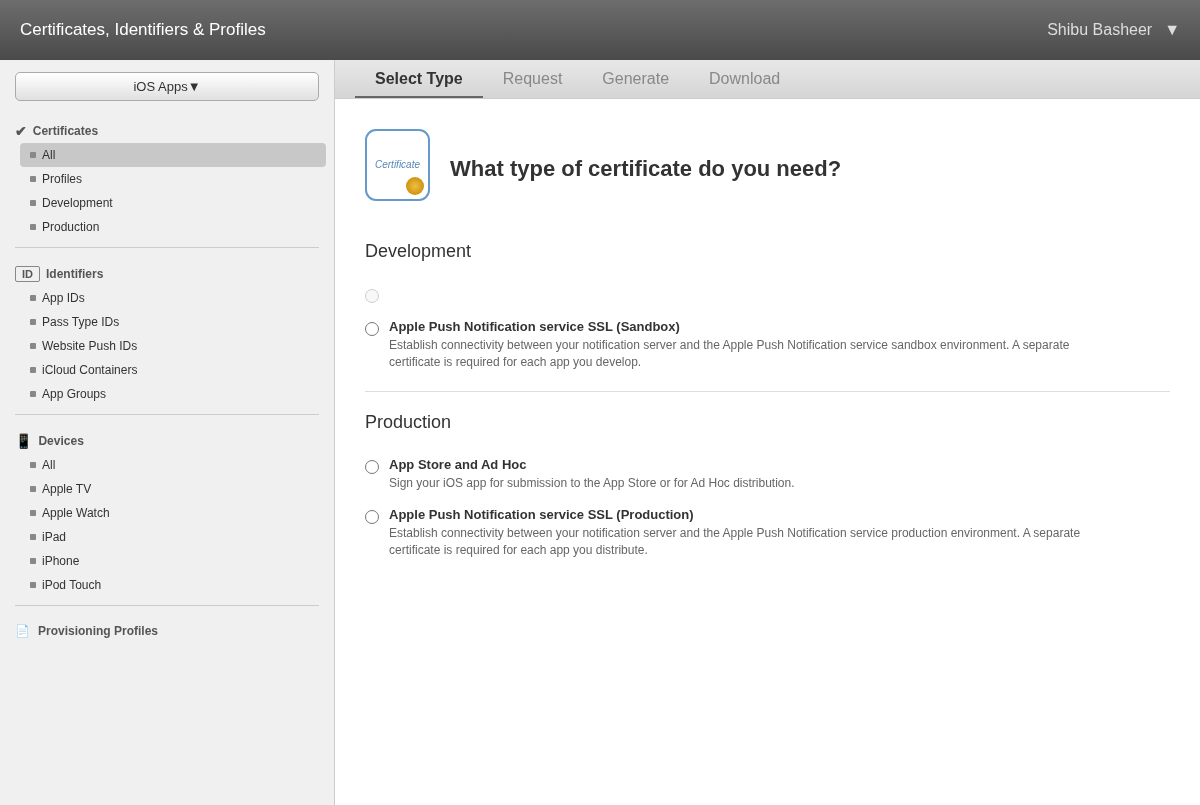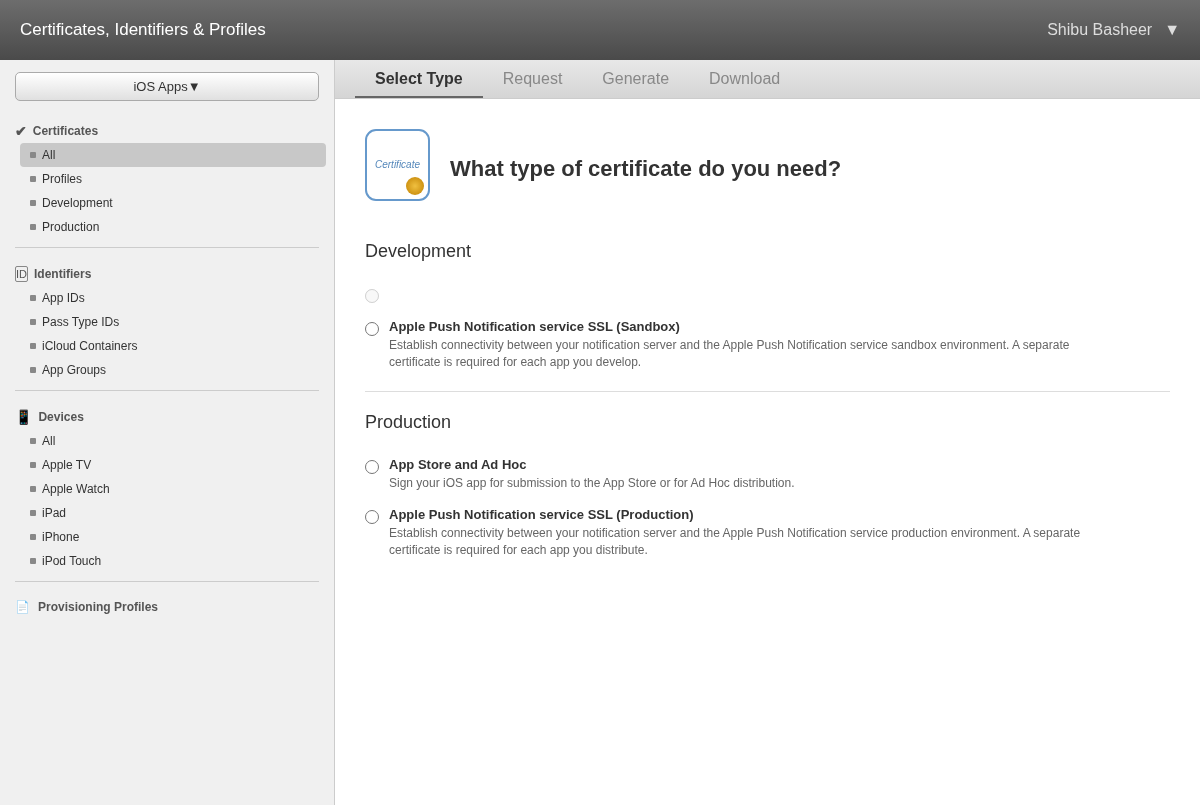--- a/index.html
+++ b/index.html
@@ -326,31 +326,35 @@
       <span>Development</span>
     </div>
     <div class="sidebar-item">
       <span class="bullet"></span>
       <span>Production</span>
     </div>
 
     <div class="sidebar-divider"></div>
 
     <div class="sidebar-section-header">
-      <span class="sidebar-section-icon" style="font-size:11px;font-weight:400;border:1px solid #888;padding:1px 0;border-radius:2px;">ID</span>
+      <span class="sidebar-section-icon" style="font-size:11px;font-weight:700;border:1px solid #888;padding:1px 6px;border-radius:2px;">ID</span>
       <span>Identifiers</span>
     </div>
 
     <div class="sidebar-item">
       <span class="bullet"></span>
       <span>App IDs</span>
     </div>
     <div class="sidebar-item">
       <span class="bullet"></span>
       <span>Pass Type IDs</span>
+    </div>
+    <div class="sidebar-item">
+      <span class="bullet"></span>
+      <span>Website Push IDs</span>
     </div>
     <div class="sidebar-item">
       <span class="bullet"></span>
       <span>iCloud Containers</span>
     </div>
     <div class="sidebar-item">
       <span class="bullet"></span>
       <span>App Groups</span>
     </div>
 

